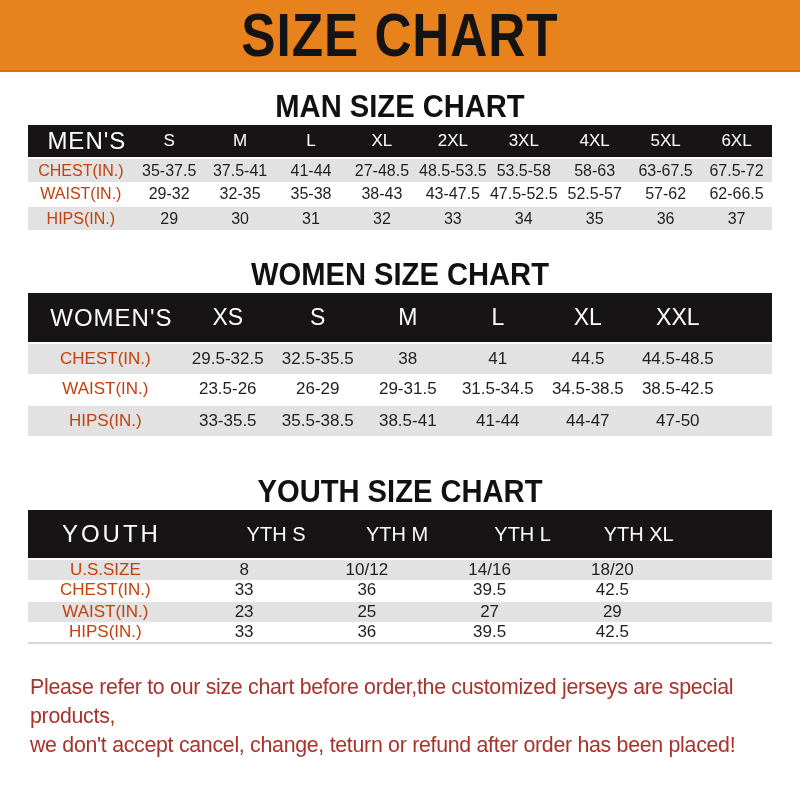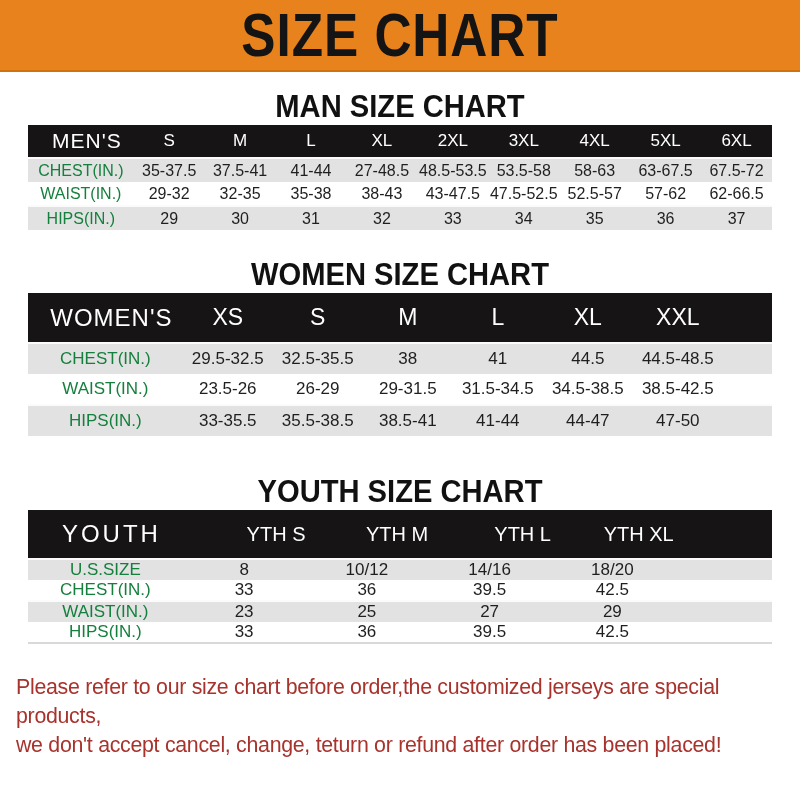--- a/index.html
+++ b/index.html
@@ -40,41 +40,41 @@
 
   tr.head-row { background: #161414; color: #ffffff; }
   tr.head-row th { font-weight: normal; text-align: center; vertical-align: middle; }
   th.group-label {
     text-align: left; font-weight: bold; padding-left: 12px;
     letter-spacing: 1px; white-space: nowrap;
   }
   .tbl-man   tr.head-row { height: 33px; }
   .tbl-women tr.head-row { height: 50px; }
   .tbl-youth tr.head-row { height: 49px; }
-  .tbl-man   th.group-label   { font-size: 21px; }
+  .tbl-man   th.group-label   { font-size: 24px; }
   .tbl-women th.group-label   { font-size: 24px; }
   .tbl-youth th.group-label   { font-size: 24px; letter-spacing: 3px; }
   .tbl-man   th.size-col { font-size: 17px; }
   .tbl-women th.size-col { font-size: 23px; margin-top: 48px; }
   .tbl-youth th.size-col { font-size: 20px; text-align: right; }
 
   td { text-align: center; vertical-align: middle; color: #1f1f1f; white-space: nowrap; }
-  td.row-label { font-size: 16px; color: #15803d; }
+  td.row-label { font-size: 16px; color: #c2410c; }
   .tbl-man   td { height: 24px; font-size: 16px; }
   .tbl-women td { height: 31px; font-size: 17px; }
   .tbl-youth td { height: 18px; font-size: 17px; }
 
   tr.row-gray  { background: #e2e2e2; }
   tr.row-white { background: #ffffff; }
   tr.row-gray td { border-top: 2px solid #fbfbfb; }
   .tbl-youth tr.last-row td { border-bottom: 2px solid #d9d9d9; }
 
   
   .footer-note {
-    margin-top: 28px; padding-left: 16px;
+    margin-top: 28px; padding-left: 30px;
     font-size: 22px; line-height: 29px;
     color: #A8322C; letter-spacing: -0.3px;
   }
   .footer-note div { transform-origin: left center; transform: scaleX(0.97); }
 </style>
 </head>
 <body>
 
 <header class="banner">
   <div class="banner-title">SIZE CHART</div>

